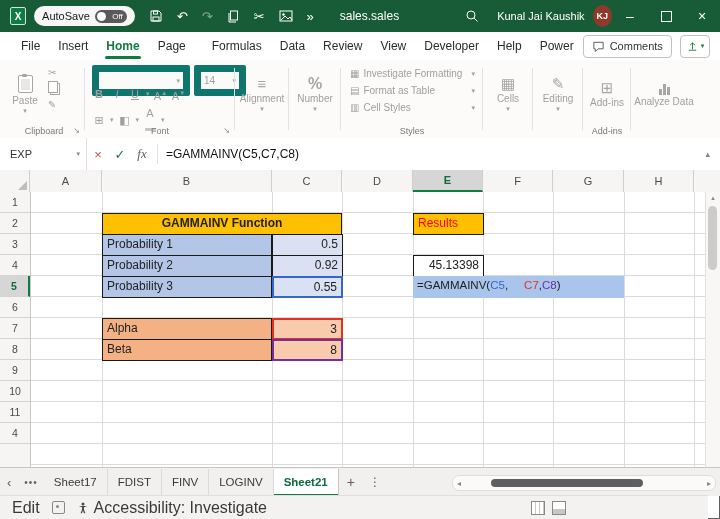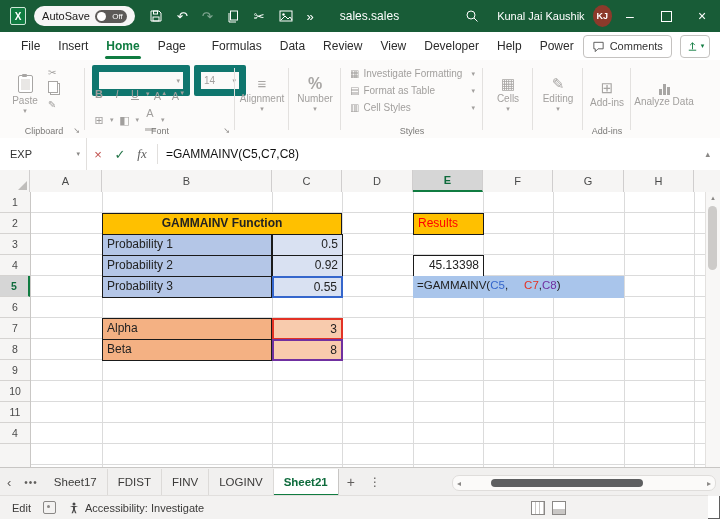--- a/index.html
+++ b/index.html
@@ -98,21 +98,21 @@
   .nav{padding:0 7px;color:#605E5C;font-size:13px;}
   .dots{letter-spacing:1px;color:#605E5C;font-size:10px;padding:0 6px;}
   .stab{padding:0 10px;line-height:27px;height:27px;border-right:1px solid #DCDAD8;}
   .stab.active{background:#fff;color:#0E6B3C;font-weight:700;box-shadow:inset 0 -2px 0 #107C41;border-right:1px solid #C8C6C4;}
   .addsheet{padding:0 8px;font-size:14px;color:#605E5C;}
   .kebab{padding:0 6px;font-size:12px;color:#605E5C;}
   .hscroll{position:absolute;right:4px;top:7px;width:262px;height:14px;border:1px solid #DFDDDB;background:#FBFAF9;border-radius:7px;display:flex;align-items:center;}
   .hscroll .arr{width:12px;text-align:center;font-size:8px;color:#8A8886;}
   .hthumb{margin-left:26px;width:152px;height:8px;background:#5E5F61;border-radius:4px;}
   
-  .statusbar{position:absolute;left:0;right:12px;bottom:0;height:23px;background:#F3F2F1;border-top:1px solid #E1DFDD;display:flex;align-items:center;font-size:11px;color:#3B3A39;}
+  .statusbar{position:absolute;left:0;right:12px;bottom:0;height:23px;background:#F3F2F1;border-top:1px solid #E1DFDD;display:flex;align-items:center;font-size:16px;color:#3B3A39;}
   .sb-mode{margin-left:12px;}
   .macroicon{position:relative;width:11px;height:11px;border:1px solid #8A8886;border-radius:2px;margin-left:12px;}
   .macroicon::after{content:"";position:absolute;left:3px;top:3px;width:3px;height:3px;border-radius:50%;background:#8A8886;}
   .acc{display:flex;align-items:center;gap:5px;margin-left:12px;}
   .sb-views{position:absolute;left:531px;display:flex;gap:7px;}
   .sbv{width:12px;height:12px;border:1px solid #8A8886;background:linear-gradient(#fff 0 60%,#C9C7C5 60% 100%);}
   .sbv.grid{background:repeating-linear-gradient(to right,#fff 0 3px,#C9C7C5 3px 4px);}
 </style>
 </head>
 <body>

